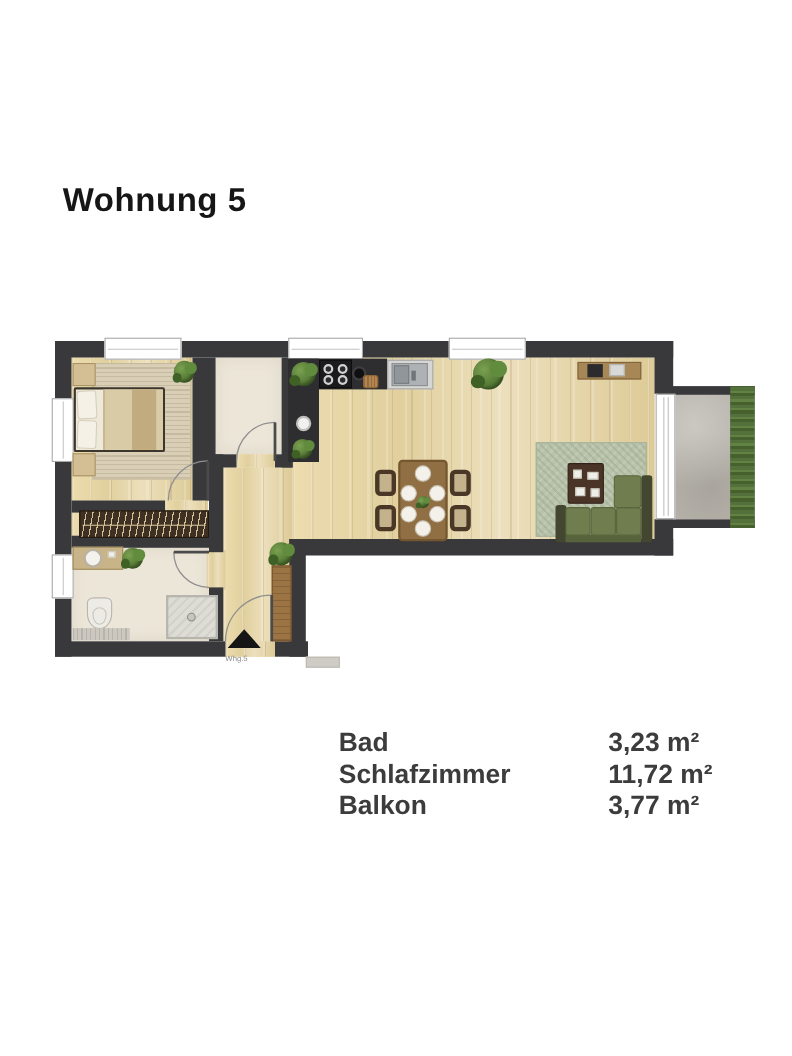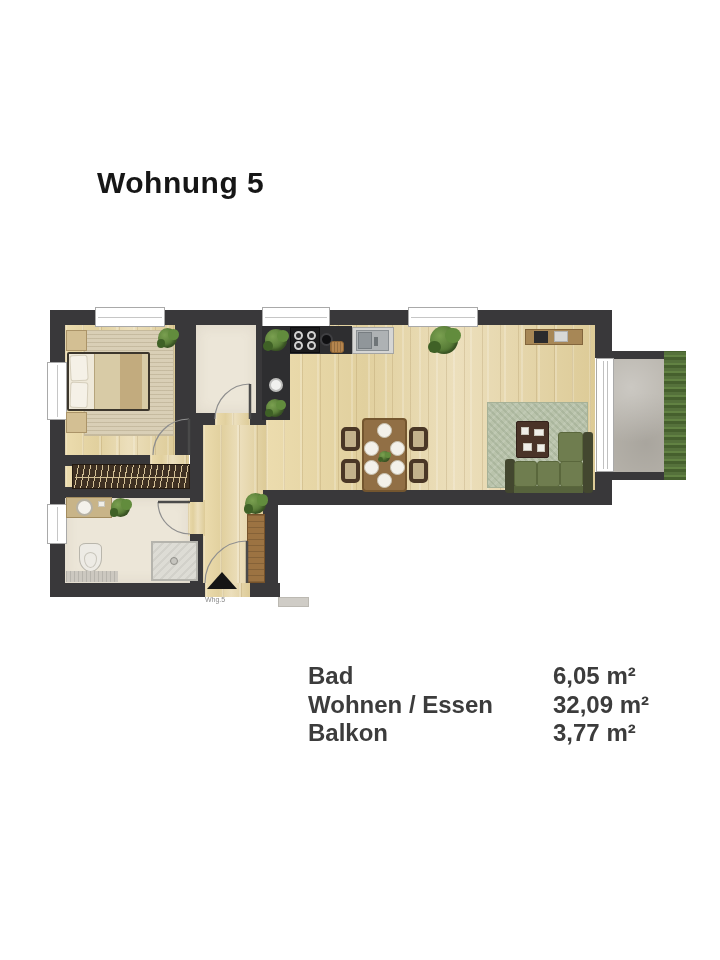--- a/index.html
+++ b/index.html
@@ -81,21 +81,21 @@
   
   .area-table{font-size:24px;font-weight:bold;color:#3c3c3c;}
   .arow{height:28.6px;line-height:28.6px;white-space:nowrap;}
   .aname{display:inline-block;width:245px;}
 </style>
 </head>
 <body>
 
 <div class="page">
 
-  <div class="abs title" style="left:57px;top:166px;margin-left:40px;">Wohnung 5</div>
+  <div class="abs title" style="left:57px;top:166px;">Wohnung 5</div>
 
   <div class="abs" style="left:0;top:0;width:720px;height:960px;">
 
     <div class="abs wood" style="left:65px;top:325px;width:110px;height:130px;"></div>
     <div class="abs wood" style="left:65px;top:466px;width:125px;height:21px;"></div>
     <div class="abs wood" style="left:203px;top:425px;width:63px;height:158px;"></div>
     <div class="abs wood" style="left:266px;top:325px;width:329px;height:165px;"></div>
     <div class="abs cream" style="left:196px;top:325px;width:60px;height:88px;"></div>
     <div class="abs cream" style="left:65px;top:498px;width:125px;height:85px;"></div>
 
@@ -223,23 +223,23 @@
       <path d="M158,502 A32 32 0 0 0 190,534" fill="none" stroke="#8f8f8f" stroke-width="1.2"></path>
       <line x1="190" y1="502" x2="158" y2="502" stroke="#4a4a4a" stroke-width="2.5"></line>
       <path d="M222,572 L207,589 L237,589 Z" fill="#151515"></path>
     </svg>
 
     <div class="abs entr-label" style="left:200px;top:596px;width:30px;">Whg.5</div>
   </div>
 
   <div class="abs area-table" style="left:308px;top:662px;">
     <div class="arow">
-      <span class="aname">Bad</span><span>6,05 m²</span>
+      <span class="aname">Bad</span><span>3,23 m²</span>
     </div>
     <div class="arow">
-      <span class="aname">Wohnen / Essen</span><span>32,09 m²</span>
+      <span class="aname">Schlafzimmer</span><span>11,72 m²</span>
     </div>
     <div class="arow">
       <span class="aname">Balkon</span><span>3,77 m²</span>
     </div>
   </div>
 
 </div>
 
 </body></html>

